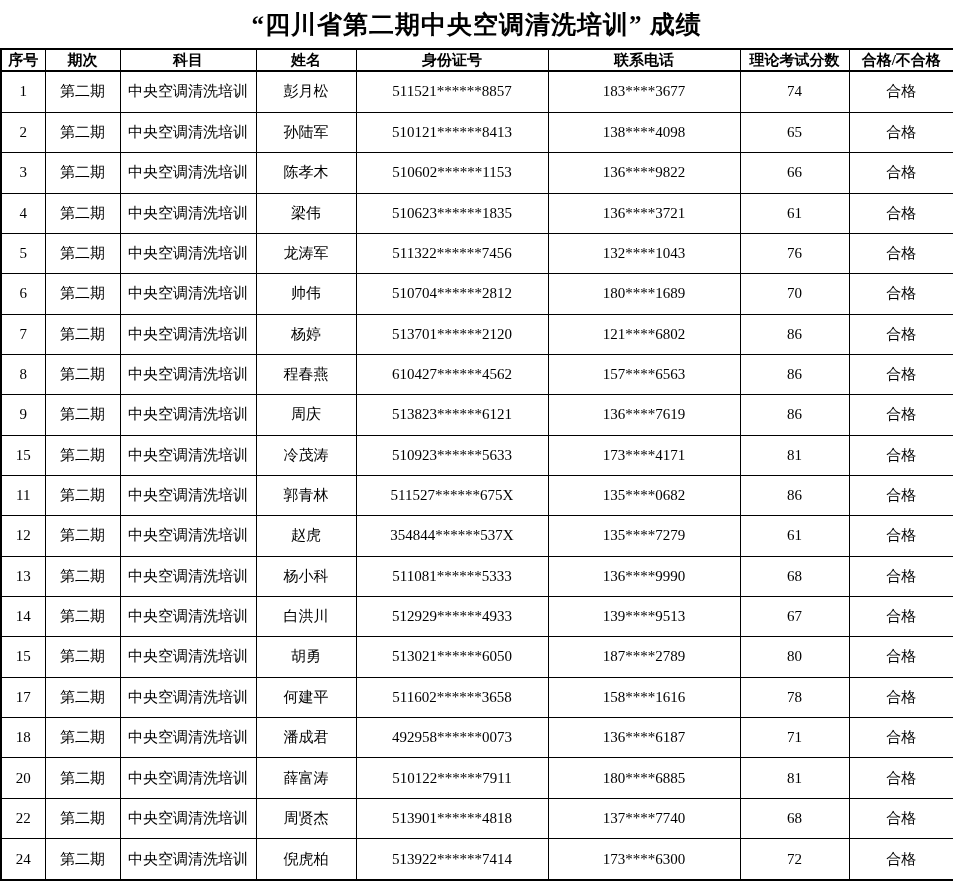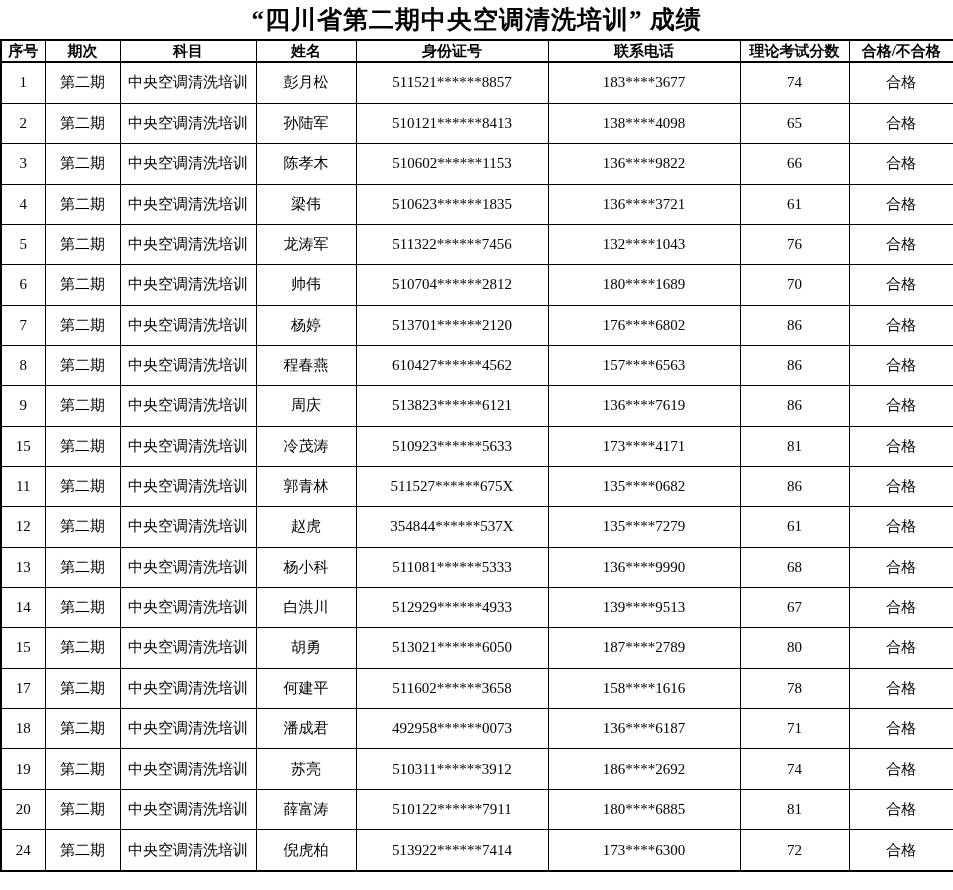--- a/index.html
+++ b/index.html
@@ -9,21 +9,21 @@
     color: #000000;
     font-family: "Liberation Serif", "DejaVu Serif", serif;
   }
   .page {
     width: 953px;
     height: 890px;
     background: #ffffff;
     overflow: hidden;
   }
   .title {
-    height: 39px;
+    height: 48px;
     display: flex;
     align-items: center;
     justify-content: center;
     font-weight: bold;
     font-size: 25px;
     letter-spacing: 1px;
     white-space: nowrap;
   }
   table.results {
     width: 953px;
@@ -150,21 +150,21 @@
           <td>180****1689</td>
           <td>70</td>
           <td>合格</td>
         </tr>
         <tr>
           <td>7</td>
           <td>第二期</td>
           <td>中央空调清洗培训</td>
           <td>杨婷</td>
           <td>513701******2120</td>
-          <td>176****6802</td>
+          <td>121****6802</td>
           <td>86</td>
           <td>合格</td>
         </tr>
         <tr>
           <td>8</td>
           <td>第二期</td>
           <td>中央空调清洗培训</td>
           <td>程春燕</td>
           <td>610427******4562</td>
           <td>157****6563</td>
@@ -255,37 +255,37 @@
           <td>18</td>
           <td>第二期</td>
           <td>中央空调清洗培训</td>
           <td>潘成君</td>
           <td>492958******0073</td>
           <td>136****6187</td>
           <td>71</td>
           <td>合格</td>
         </tr>
         <tr>
-          <td>19</td>
-          <td>第二期</td>
-          <td>中央空调清洗培训</td>
-          <td>苏亮</td>
-          <td>510311******3912</td>
-          <td>186****2692</td>
-          <td>74</td>
-          <td>合格</td>
-        </tr>
-        <tr>
           <td>20</td>
           <td>第二期</td>
           <td>中央空调清洗培训</td>
           <td>薛富涛</td>
           <td>510122******7911</td>
           <td>180****6885</td>
           <td>81</td>
+          <td>合格</td>
+        </tr>
+        <tr>
+          <td>22</td>
+          <td>第二期</td>
+          <td>中央空调清洗培训</td>
+          <td>周贤杰</td>
+          <td>513901******4818</td>
+          <td>137****7740</td>
+          <td>68</td>
           <td>合格</td>
         </tr>
         <tr>
           <td>24</td>
           <td>第二期</td>
           <td>中央空调清洗培训</td>
           <td>倪虎柏</td>
           <td>513922******7414</td>
           <td>173****6300</td>
           <td>72</td>

